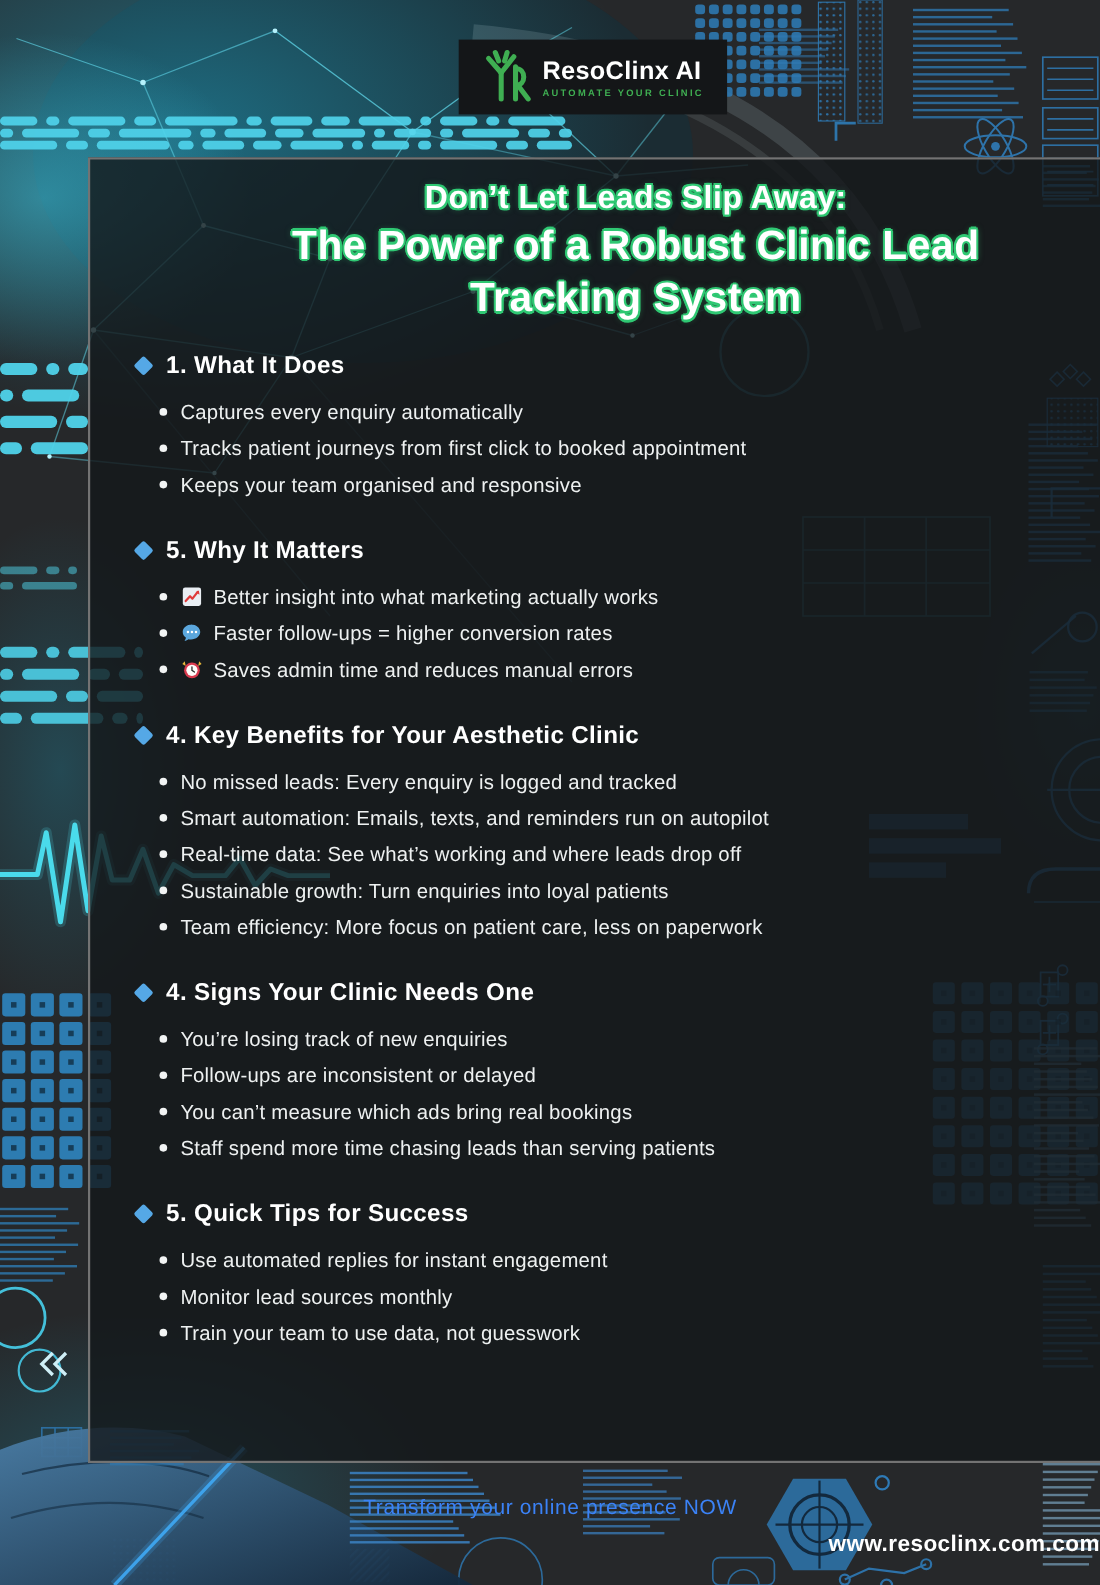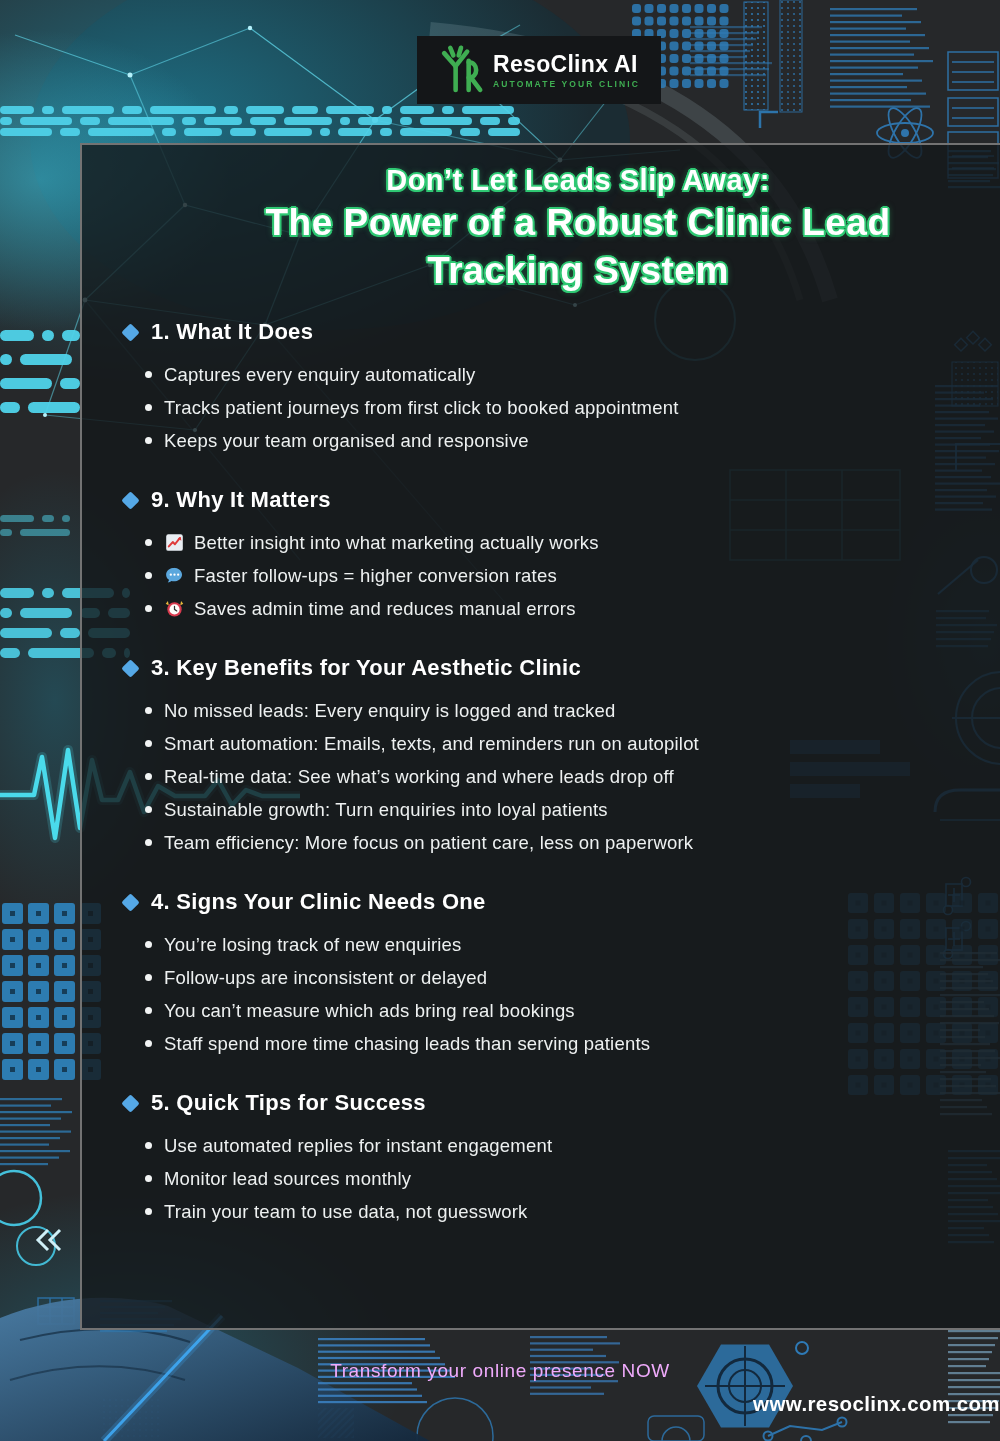--- a/index.html
+++ b/index.html
@@ -47,21 +47,21 @@
   .items{list-style:none;margin:12px;padding:0;}
   .item{position:relative;padding-left:28px;color:#eef1f1;font-size:18.5px;
     height:33px;display:flex;align-items:center;letter-spacing:.2px;}
   .item::before{content:"";position:absolute;left:9px;top:50%;margin-top:-3.5px;
     width:7px;height:7px;border-radius:50%;background:#f2f4f4;}
   .item .emoji{width:21px;height:21px;margin-right:9px;flex:none;display:inline-block;}
   .item .emoji svg{width:21px;height:21px;display:block;}
 
   
   .footer-cta{position:absolute;left:0;right:0;top:1360px;text-align:center;
-    color:#f0abfc;font-size:19px;letter-spacing:.6px;z-index:3;}
+    color:#3b82f6;font-size:19px;letter-spacing:.6px;z-index:3;}
   .footer-url{position:absolute;left:0;right:0;top:1392px;text-align:right;
     color:#fff;font-size:20.5px;font-weight:bold;letter-spacing:.4px;z-index:3;}
 </style>
 </head>
 <body>
 
 <div id="stage">
 
   <svg id="bg-art" width="1000" height="1441" viewBox="0 0 1000 1441">
     <defs>
@@ -717,21 +717,21 @@
               <span>Tracks patient journeys from first click to booked appointment</span>
             </li>
             <li class="item">
               <span>Keeps your team organised and responsive</span>
             </li>
           </ul>
         </div>
         <div class="section">
           <div class="sec-h">
             <span class="diamond"></span>
-            <span class="sec-title">9. Why It Matters</span>
+            <span class="sec-title">5. Why It Matters</span>
           </div>
           <ul class="items">
             <li class="item">
               <span class="emoji">
                 <svg viewBox="0 0 24 24">
                   <rect x="2.5" y="2.5" width="19" height="19" rx="2.5" fill="#e9eef3"></rect>
                   <polyline points="5.5,16.5 10,11.5 12.5,14 18,7" fill="none" stroke="#df3b3b" stroke-width="2.3" stroke-linecap="round" stroke-linejoin="round"></polyline>
                   <polygon points="19.2,5.6 19.8,10 15.8,7.4" fill="#df3b3b"></polygon>
                 </svg>
               </span>
@@ -758,21 +758,21 @@
                   <path d="M12 9.6V13l2.6 1.8" stroke="#333" stroke-width="1.4" fill="none" stroke-linecap="round"></path>
                 </svg>
               </span>
               <span>Saves admin time and reduces manual errors</span>
             </li>
           </ul>
         </div>
         <div class="section">
           <div class="sec-h">
             <span class="diamond"></span>
-            <span class="sec-title">3. Key Benefits for Your Aesthetic Clinic</span>
+            <span class="sec-title">4. Key Benefits for Your Aesthetic Clinic</span>
           </div>
           <ul class="items">
             <li class="item">
               <span>No missed leads: Every enquiry is logged and tracked</span>
             </li>
             <li class="item">
               <span>Smart automation: Emails, texts, and reminders run on autopilot</span>
             </li>
             <li class="item">
               <span>Real-time data: See what’s working and where leads drop off</span>

